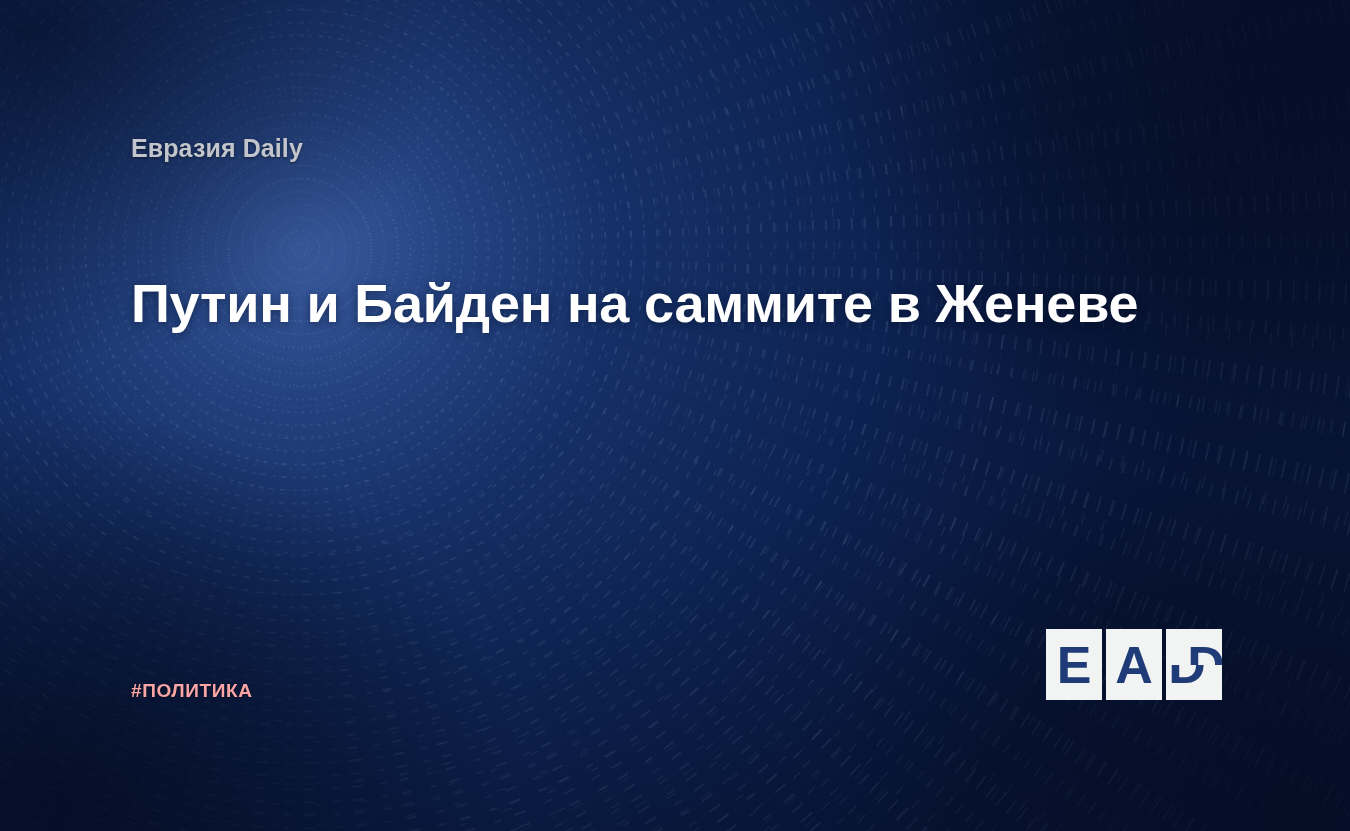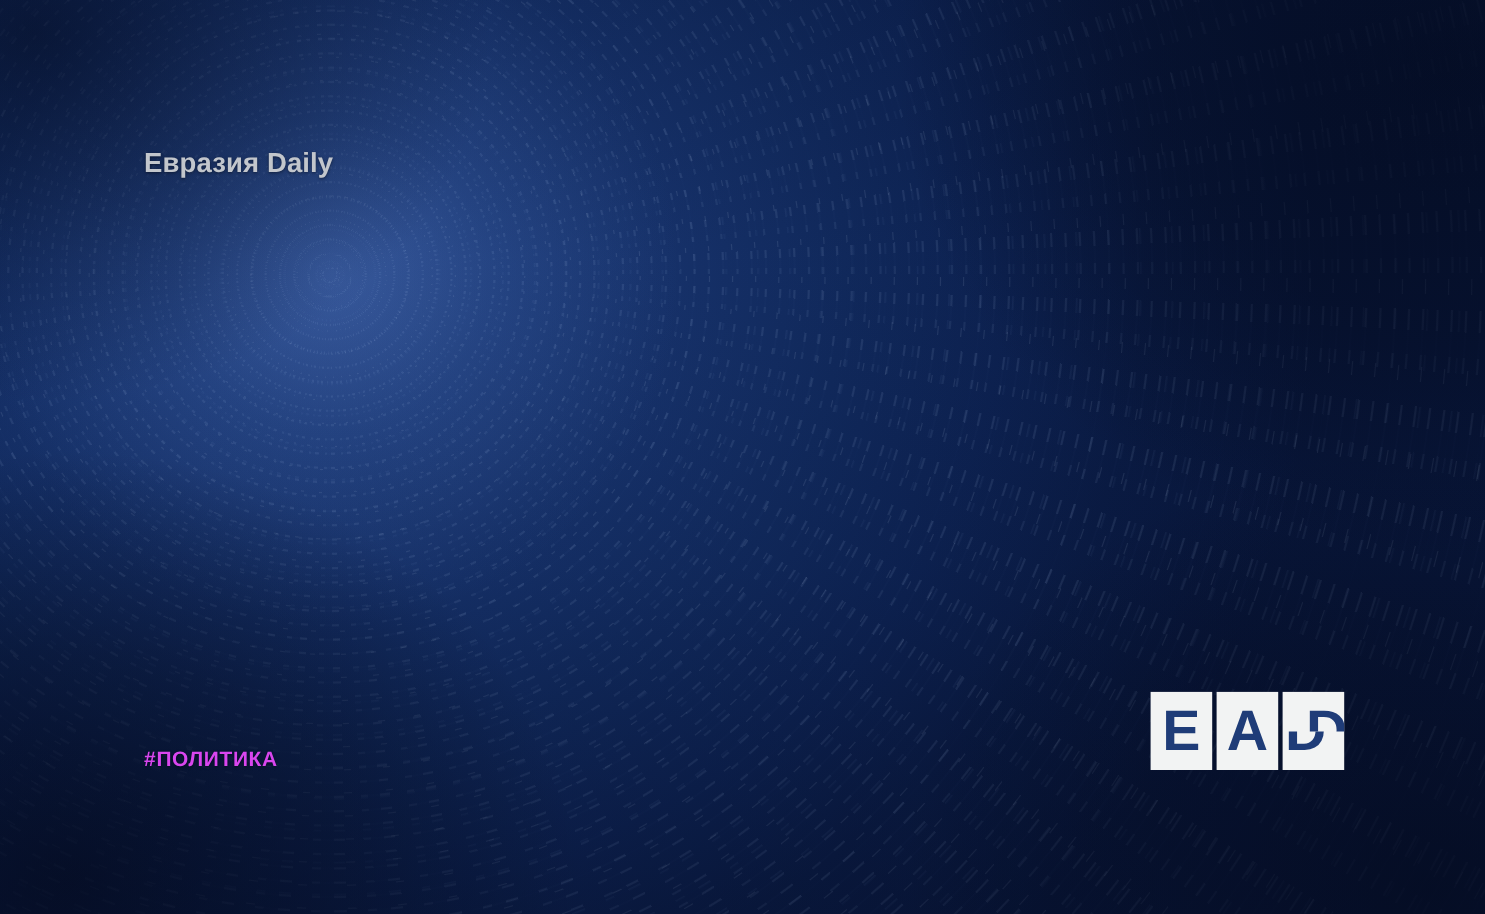--- a/index.html
+++ b/index.html
@@ -135,21 +135,21 @@
     text-shadow: 0 2px 8px rgba(3,10,30,0.45);
   }
   .headline .ln { display: block; white-space: nowrap; }
 
   .hashtag {
     position: absolute;
     left: 131px;
     top: 681px;
     font-size: 19px;
     font-weight: bold;
-    color: #d946ef;
+    color: #fca5a5;
     letter-spacing: 0.6px;
     line-height: 1;
     white-space: nowrap;
     text-shadow: 0 1px 3px rgba(0,0,0,0.45);
   }
 
   
   .logo {
     position: absolute;
     left: 1046px;
@@ -207,20 +207,21 @@
   <div class="bg-layer bg-arcs2"></div>
   <div class="bg-layer bg-coreglow"></div>
   <div class="bg-layer bg-corner-dark"></div>
   <div class="bg-layer bg-scrim"></div>
 
   <div class="content">
 
     <div class="brand">Евразия Daily</div>
 
     <div class="headline">
+      <span class="ln">Путин и Байден на саммите в Женеве</span>
     </div>
 
     <div class="hashtag">#ПОЛИТИКА</div>
 
     <div class="logo">
 
       <div class="logo-tile">
         <span class="glyph">E</span>
       </div>
 

